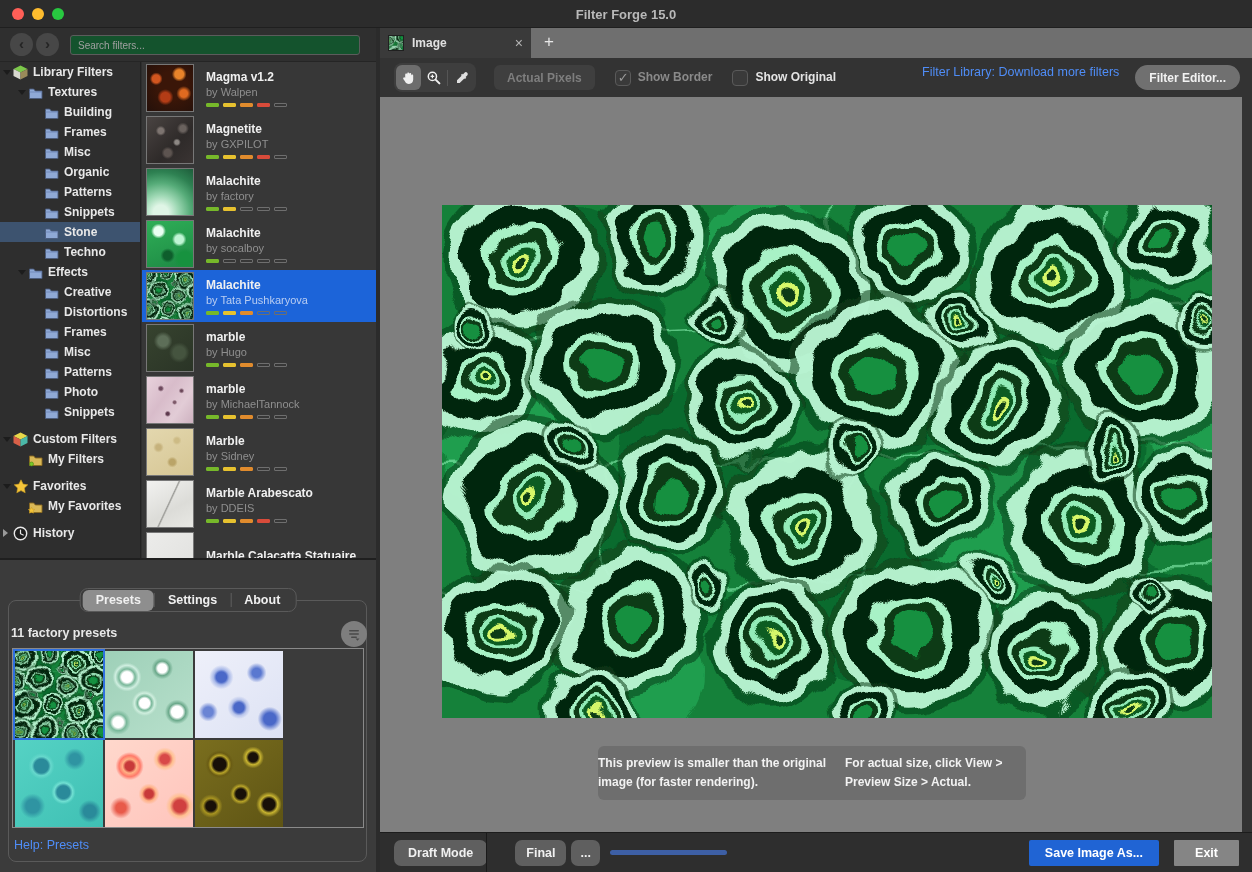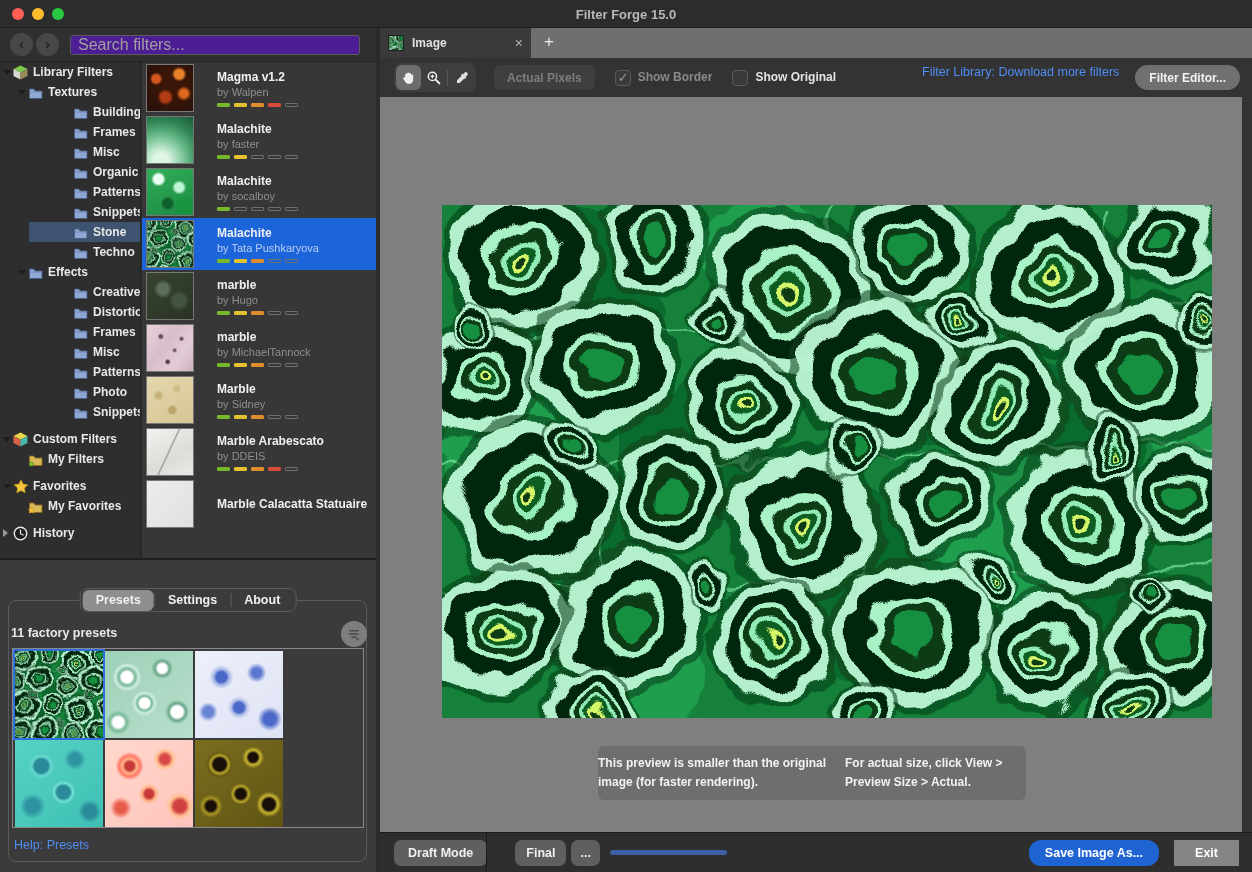--- a/index.html
+++ b/index.html
@@ -12,42 +12,42 @@
   .tl{position:absolute;top:8px;width:12px;height:12px;border-radius:50%;}
   .tl.red{left:12px;background:#ff5f57;} .tl.yel{left:32px;background:#febc2e;} .tl.grn{left:52px;background:#28c840;}
   .win-title{position:absolute;left:0;right:0;top:7px;text-align:center;font-size:13px;font-weight:700;color:#b9b9b9;}
 
   
   .left-col{position:absolute;left:0;top:28px;width:376px;height:844px;background:#2e2e2e;border-right:4px solid #1e1e1e;}
   .search-row{position:absolute;left:0;top:0;width:376px;height:34px;background:#2f2f2f;border-bottom:1px solid #252525;}
   .nav-btn{position:absolute;top:5px;width:23px;height:23px;border-radius:50%;background:#474747;color:#242424;
            font-size:15px;font-weight:700;text-align:center;line-height:21px;}
   .nav-btn.back{left:10px;} .nav-btn.fwd{left:36px;}
-  .search-input{position:absolute;left:70px;top:7px;width:290px;height:20px;background:#4c1d95;border:1px solid #5c5c5c;
-                border-radius:3px;color:#a8a8a8;font-size:16px;padding:0 7px;outline:none;}
+  .search-input{position:absolute;left:70px;top:7px;width:290px;height:20px;background:#14532d;border:1px solid #5c5c5c;
+                border-radius:3px;color:#a8a8a8;font-size:10px;padding:0 7px;outline:none;}
   .search-input::placeholder{color:#a0a0a0;}
 
   
   .tree{position:absolute;left:0;top:34px;width:141px;height:496px;background:#2e2e2e;border-right:1px solid #222;overflow:hidden;}
   .trow{position:relative;height:20px;display:flex;align-items:center;color:#e8e8e8;font-size:12px;font-weight:700;white-space:nowrap;}
   .trow .lbl{margin-left:5px;}
   .trow.sel{background:#3d536f;}
   .ticon{width:15px;height:15px;flex:0 0 15px;}
-  .lvl0{padding-left:13px;} .lvl1{padding-left:28px;} .lvl2{padding-left:44px;margin-left:29px;}
+  .lvl0{padding-left:13px;} .lvl1{padding-left:28px;} .lvl2{padding-left:44px;}
   .disc{position:absolute;left:3px;top:8px;width:0;height:0;border-left:4px solid transparent;border-right:4px solid transparent;border-top:5px solid #1c1c1c;}
   .lvl1 .disc{left:18px;}
   .disc.closed{border:none;border-top:4px solid transparent;border-bottom:4px solid transparent;border-left:5px solid #9a9a9a;top:6px;}
   .tree-gap{height:7px;}
 
   
   .flist{position:absolute;left:142px;top:34px;width:234px;height:496px;background:#373737;overflow:hidden;}
   .frow{position:relative;height:52px;display:flex;align-items:center;padding:0 0 0 4px;}
   .frow.sel{background:#1c64d9;}
   .fthumb{width:48px;height:48px;flex:0 0 48px;border:1px solid #777;overflow:hidden;position:relative;}
-  .fmeta{margin-left:23px;overflow:hidden;}
+  .fmeta{margin-left:12px;overflow:hidden;}
   .fname{font-size:12px;font-weight:700;color:#f0f0f0;}
   .fauthor{font-size:11px;color:#8f8f8f;margin-top:2px;}
   .frow.sel .fauthor{color:#b9cdf2;}
   .rating{display:flex;gap:4px;margin-top:5px;}
   .seg{width:13px;height:4px;border:1px solid #6e6e6e;border-radius:1px;background:transparent;}
 
   
   .t-magma{background:radial-gradient(circle at 20% 30%,#d3561f 0 8%,transparent 13%),radial-gradient(circle at 70% 20%,#e8832a 0 9%,transparent 15%),radial-gradient(circle at 40% 70%,#b33c16 0 11%,transparent 19%),radial-gradient(circle at 80% 62%,#e06a20 0 8%,transparent 16%),radial-gradient(circle at 55% 45%,#3a1608 0 40%,#24100a 100%);}
   .t-magnetite{background:radial-gradient(circle at 30% 30%,#7d7470 0 6%,transparent 11%),radial-gradient(circle at 65% 55%,#8d8884 0 5%,transparent 10%),radial-gradient(circle at 45% 78%,#5d5450 0 8%,transparent 14%),radial-gradient(circle at 78% 25%,#6a625e 0 6%,transparent 12%),linear-gradient(135deg,#4a4442,#2e2a29 60%,#3a3433);}
   .t-mal-iweter{background:radial-gradient(circle at 30% 95%,#dff5e6 0 14%,#9ed8b4 32%,#55ab78 55%,#2e8152 75%,#1d5c3a 100%);}
@@ -116,21 +116,21 @@
   .notice div{font-size:12px;font-weight:700;color:#f2f2f2;line-height:1.55;}
 
   .bottombar{position:absolute;left:0;top:804px;width:872px;height:40px;background:#2e2e2e;border-top:1px solid #1c1c1c;display:flex;align-items:center;}
   .bb-sep{width:1px;height:40px;background:#1a1a1a;position:absolute;left:106px;top:0;}
   .btn-gray{background:#5f5f5f;color:#f0f0f0;height:26px;border-radius:7px;font-size:12.5px;}
   .btn-draft{margin-left:14px;padding:0 14px;}
   .btn-final{margin-left:28px;padding:0 11px;}
   .btn-dots{margin-left:5px;padding:0 9px;}
   .progress{margin-left:10px;width:117px;height:5px;border-radius:3px;background:#3d5fa5;}
   .bb-right{margin-left:auto;display:flex;align-items:center;margin-right:13px;}
-  .btn-save{background:#2064d4;color:#fff;height:26px;padding:0 16px;border-radius:12px;font-size:12.5px;font-weight:700;}
+  .btn-save{background:#2064d4;color:#fff;height:26px;padding:0 16px;border-radius:2px;font-size:12.5px;font-weight:700;}
   .btn-exit{background:#858585;color:#fff;height:26px;padding:0 21px;border-radius:1px;font-size:12.5px;font-weight:700;margin-left:15px;}
 
   .hidden-defs{position:absolute;width:0;height:0;overflow:hidden;}
 </style>
 </head>
 <body>
 
 <svg class="hidden-defs" aria-hidden="true">
   <defs>
     <g id="sym-cube">
@@ -660,24 +660,38 @@
           <div class="rating">
               <span class="seg" style="background: rgb(118, 184, 42); border-color: rgb(118, 184, 42);"></span>
               <span class="seg" style="background: rgb(230, 193, 47); border-color: rgb(230, 193, 47);"></span>
               <span class="seg" style="background: rgb(224, 139, 45); border-color: rgb(224, 139, 45);"></span>
               <span class="seg" style="background: rgb(216, 75, 58); border-color: rgb(216, 75, 58);"></span>
               <span class="seg"></span>
             </div>
           </div>
       </div>
       <div class="frow">
+        <div class="fthumb t-magnetite"></div>
+        <div class="fmeta">
+            <div class="fname">Magnetite</div>
+          <div class="fauthor">by GXPILOT</div>
+          <div class="rating">
+              <span class="seg" style="background: rgb(118, 184, 42); border-color: rgb(118, 184, 42);"></span>
+              <span class="seg" style="background: rgb(230, 193, 47); border-color: rgb(230, 193, 47);"></span>
+              <span class="seg" style="background: rgb(224, 139, 45); border-color: rgb(224, 139, 45);"></span>
+              <span class="seg" style="background: rgb(216, 75, 58); border-color: rgb(216, 75, 58);"></span>
+              <span class="seg"></span>
+            </div>
+          </div>
+      </div>
+      <div class="frow">
         <div class="fthumb t-mal-iweter"></div>
         <div class="fmeta">
             <div class="fname">Malachite</div>
-          <div class="fauthor">by faster</div>
+          <div class="fauthor">by factory</div>
           <div class="rating">
               <span class="seg" style="background: rgb(118, 184, 42); border-color: rgb(118, 184, 42);"></span>
               <span class="seg" style="background: rgb(230, 193, 47); border-color: rgb(230, 193, 47);"></span>
               <span class="seg"></span>
               <span class="seg"></span>
               <span class="seg"></span>
             </div>
           </div>
       </div>
       <div class="frow">

